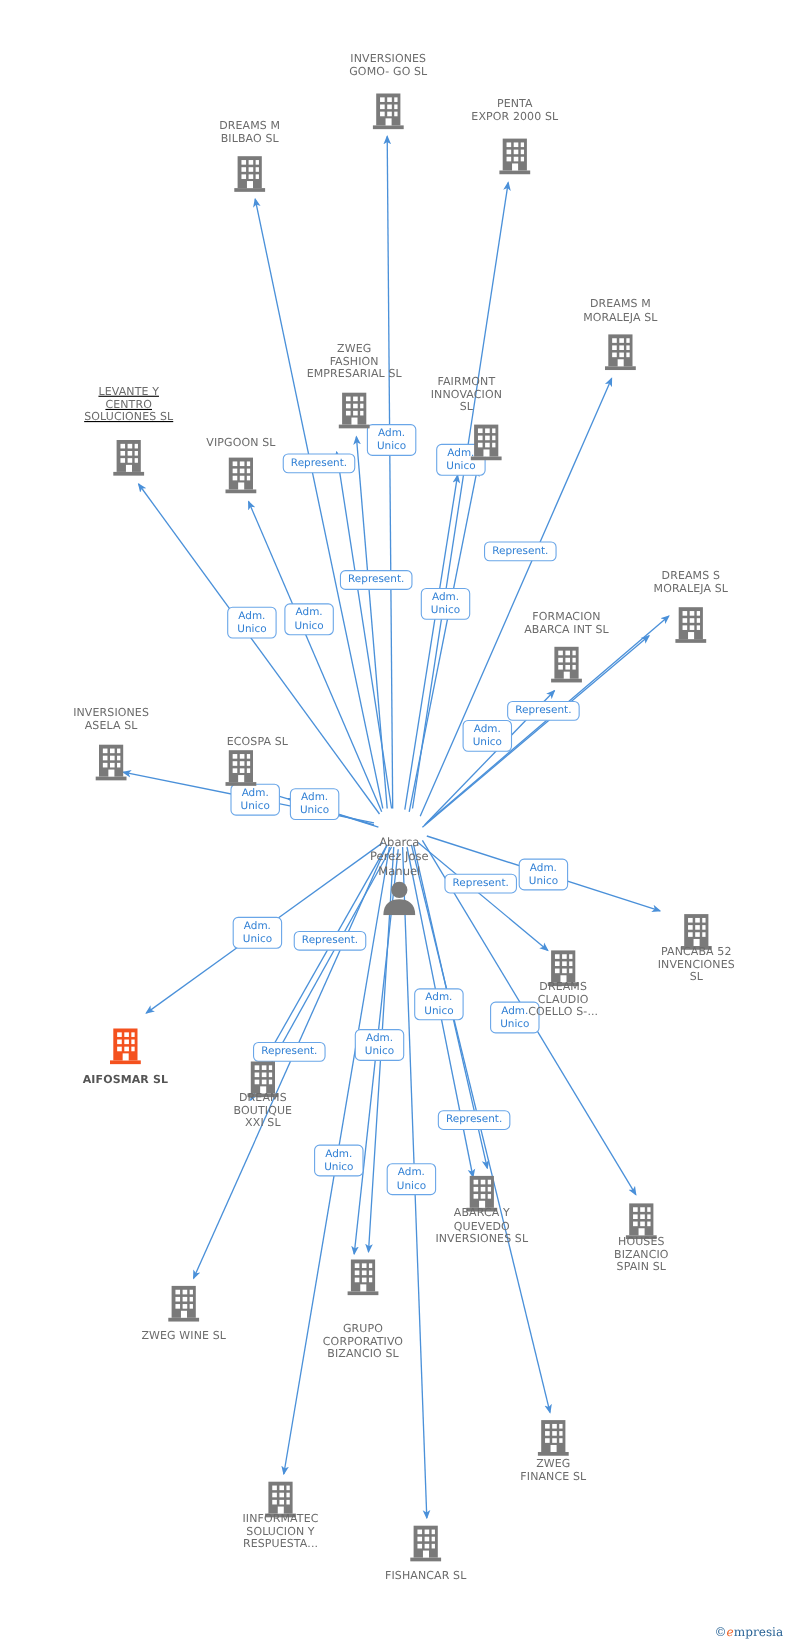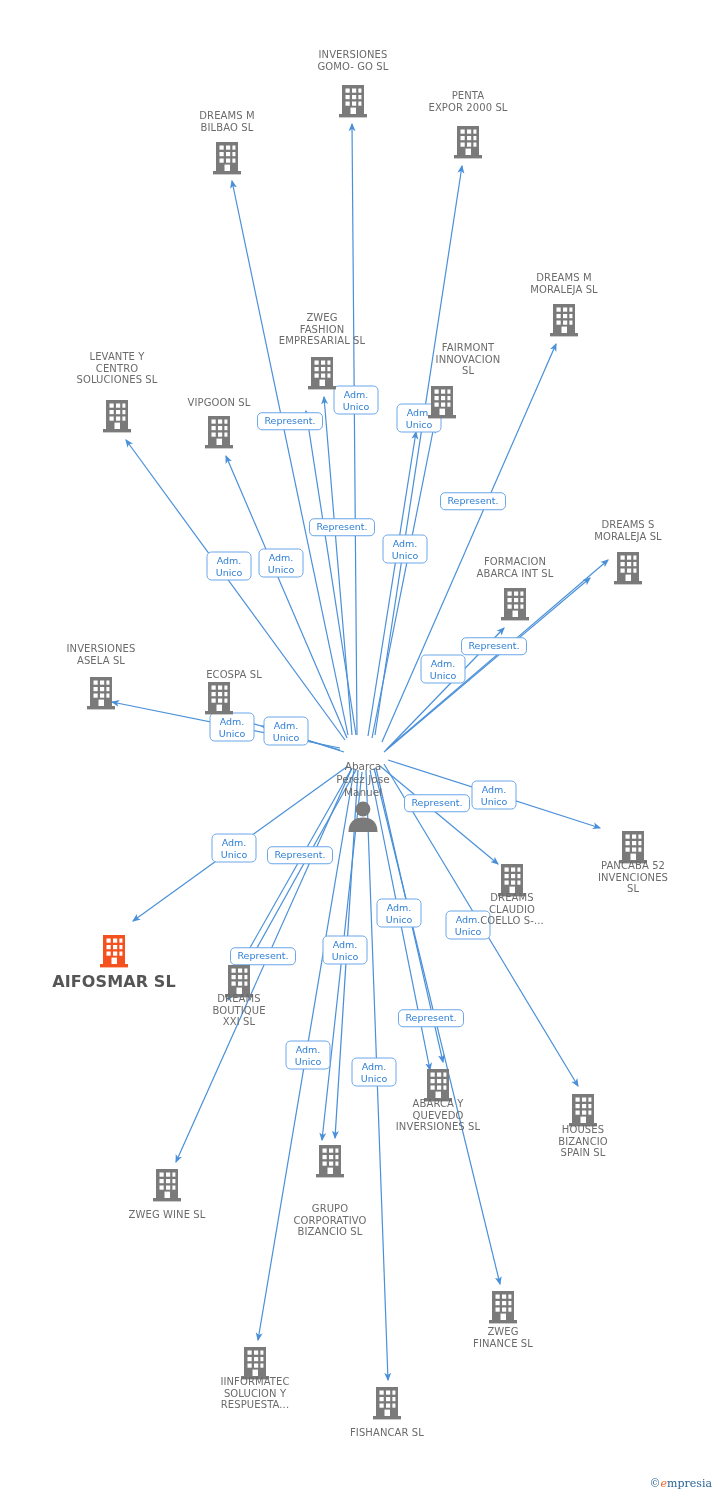--- a/index.html
+++ b/index.html
@@ -219,42 +219,42 @@
           <rect x="22.4" y="5.5" width="3" height="4.2" fill="#fff"></rect>
           <rect x="9.5" y="12" width="4.2" height="4.2" fill="#fff"></rect>
           <rect x="16" y="12" width="4.2" height="4.2" fill="#fff"></rect>
           <rect x="22.4" y="12" width="3" height="4.2" fill="#fff"></rect>
           <rect x="9.5" y="18.5" width="4.2" height="4.2" fill="#fff"></rect>
           <rect x="16" y="18.5" width="4.2" height="4.2" fill="#fff"></rect>
           <rect x="22.4" y="18.5" width="3" height="4.2" fill="#fff"></rect>
           <rect x="14.5" y="24.6" width="5.5" height="6.4" fill="#fff"></rect>
         </svg>
       </div>
-      <div class="node" style="left: 468px; top: 359px; width: 130px;">
+      <div class="node" style="left: 424px; top: 359px; width: 130px;">
         <span class="cap">FAIRMONT
 INNOVACION
 SL</span>
       </div>
       <div class="node top" style="left: 117px; top: 416px;">
         <svg class="ico" width="34" height="36" viewBox="0 0 34 36">
           <rect x="6" y="2" width="22" height="29" fill="#7a7a7a"></rect>
           <rect x="3" y="31" width="28" height="3.4" fill="#7a7a7a"></rect>
           <rect x="9.5" y="5.5" width="4.2" height="4.2" fill="#fff"></rect>
           <rect x="16" y="5.5" width="4.2" height="4.2" fill="#fff"></rect>
           <rect x="22.4" y="5.5" width="3" height="4.2" fill="#fff"></rect>
           <rect x="9.5" y="12" width="4.2" height="4.2" fill="#fff"></rect>
           <rect x="16" y="12" width="4.2" height="4.2" fill="#fff"></rect>
           <rect x="22.4" y="12" width="3" height="4.2" fill="#fff"></rect>
           <rect x="9.5" y="18.5" width="4.2" height="4.2" fill="#fff"></rect>
           <rect x="16" y="18.5" width="4.2" height="4.2" fill="#fff"></rect>
           <rect x="22.4" y="18.5" width="3" height="4.2" fill="#fff"></rect>
           <rect x="14.5" y="24.6" width="5.5" height="6.4" fill="#fff"></rect>
         </svg>
       </div>
-      <div class="node" style="left: 117px; top: 368px; width: 130px;">
+      <div class="node" style="left: 117px; top: 368px; width: 130px; text-decoration: underline;">
         <span class="cap">LEVANTE Y
 CENTRO
 SOLUCIONES SL</span>
       </div>
       <div class="node top" style="left: 219px; top: 432px;">
         <svg class="ico" width="34" height="36" viewBox="0 0 34 36">
           <rect x="6" y="2" width="22" height="29" fill="#7a7a7a"></rect>
           <rect x="3" y="31" width="28" height="3.4" fill="#7a7a7a"></rect>
           <rect x="9.5" y="5.5" width="4.2" height="4.2" fill="#fff"></rect>
           <rect x="16" y="5.5" width="4.2" height="4.2" fill="#fff"></rect>
@@ -402,21 +402,21 @@
           <rect x="9.5" y="12" width="4.2" height="4.2" fill="#fff"></rect>
           <rect x="16" y="12" width="4.2" height="4.2" fill="#fff"></rect>
           <rect x="22.4" y="12" width="3" height="4.2" fill="#fff"></rect>
           <rect x="9.5" y="18.5" width="4.2" height="4.2" fill="#fff"></rect>
           <rect x="16" y="18.5" width="4.2" height="4.2" fill="#fff"></rect>
           <rect x="22.4" y="18.5" width="3" height="4.2" fill="#fff"></rect>
           <rect x="14.5" y="24.6" width="5.5" height="6.4" fill="#fff"></rect>
         </svg>
       </div>
       <div class="node" style="left: 114px; top: 982px; width: 130px;">
-        <span class="cap foc" style="color: rgb(85, 85, 85); font-weight: bold; font-size: 16px;">AIFOSMAR SL</span>
+        <span class="cap foc" style="color: rgb(85, 85, 85); font-weight: bold; font-size: 10px;">AIFOSMAR SL</span>
       </div>
       <div class="node bot" style="left: 239px; top: 981px;">
         <svg class="ico" width="34" height="36" viewBox="0 0 34 36">
           <rect x="6" y="2" width="22" height="29" fill="#7a7a7a"></rect>
           <rect x="3" y="31" width="28" height="3.4" fill="#7a7a7a"></rect>
           <rect x="9.5" y="5.5" width="4.2" height="4.2" fill="#fff"></rect>
           <rect x="16" y="5.5" width="4.2" height="4.2" fill="#fff"></rect>
           <rect x="22.4" y="5.5" width="3" height="4.2" fill="#fff"></rect>
           <rect x="9.5" y="12" width="4.2" height="4.2" fill="#fff"></rect>
           <rect x="16" y="12" width="4.2" height="4.2" fill="#fff"></rect>

